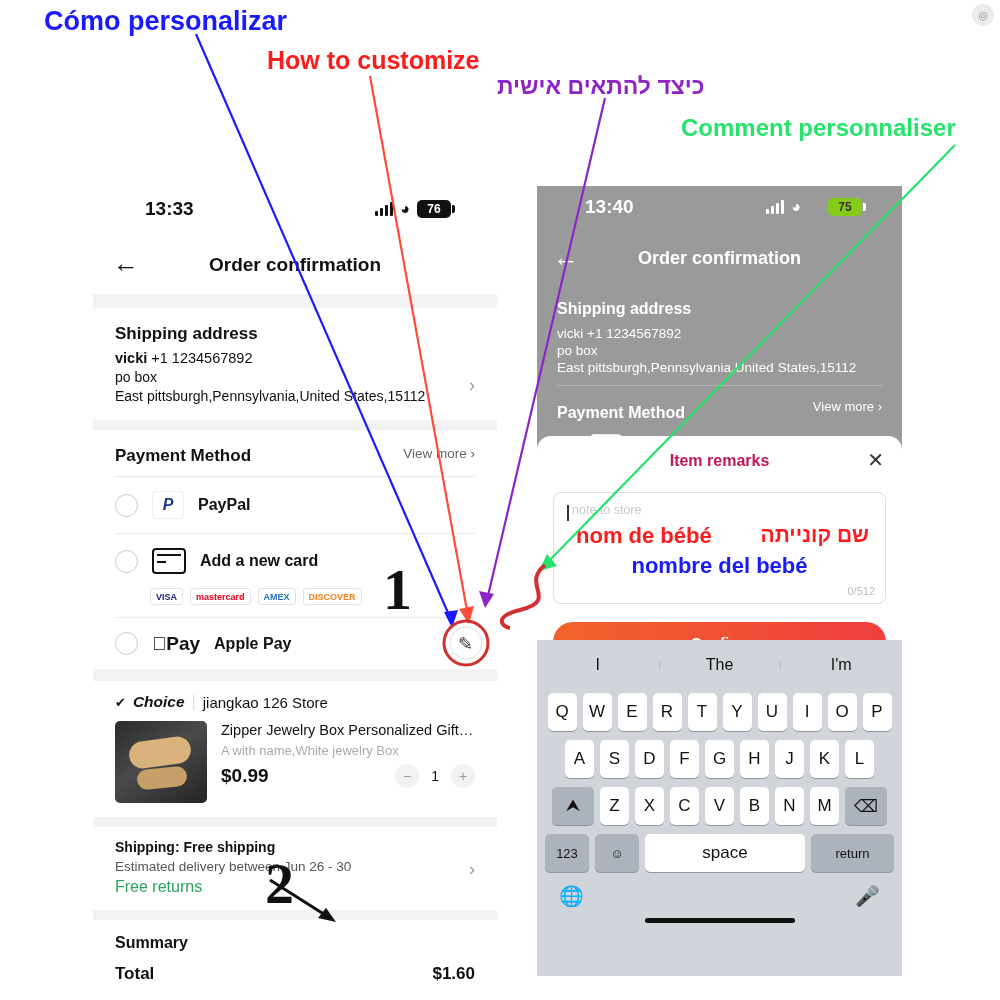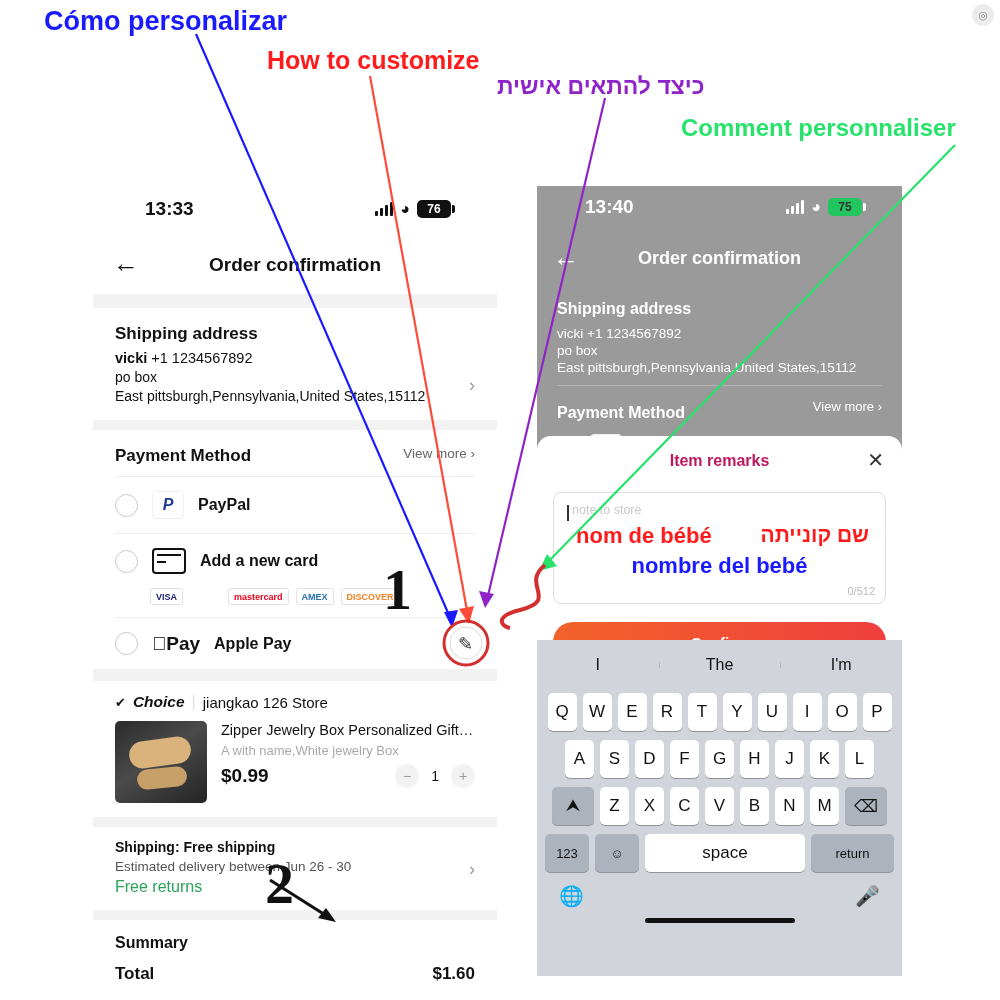--- a/index.html
+++ b/index.html
@@ -53,21 +53,21 @@
   .pp-logo{width:30px;height:26px;border-radius:4px;background:#fff;border:1px solid #eee;
     display:flex;align-items:center;justify-content:center;color:#1a3a8f;font-weight:700;font-size:16px;font-style:italic;}
   .pay-label{font-size:16px;color:#111;font-weight:600;}
   .card-ico{width:30px;height:22px;border:2px solid #111;border-radius:4px;position:relative;flex:none;}
   .card-ico::before{content:"";position:absolute;left:3px;right:3px;top:4px;height:2px;background:#111;}
   .card-ico::after{content:"";position:absolute;left:3px;top:11px;width:9px;height:2px;background:#111;}
   .brands{display:flex;gap:7px;padding:0 0 12px 35px;}
   .brand{height:15px;padding:0 5px;border-radius:3px;border:1px solid #e2e2e2;font-size:9px;
     display:flex;align-items:center;justify-content:center;font-weight:700;}
   .b-visa{color:#1a1f71;}
-  .b-mc{color:#eb001b;margin-left:38px;}
+  .b-mc{color:#eb001b;}
   .b-amex{color:#2671b9;}
   .b-disc{color:#f58220;}
   .apay{font-size:19px;font-weight:700;color:#111;display:flex;align-items:center;gap:1px;}
 
   .store-row{display:flex;align-items:center;gap:7px;padding:12px 0 6px;}
   .choice{font-weight:800;font-style:italic;font-size:15.5px;color:#111;}
   .check{color:#111;font-size:13px;}
   .store-sep{color:#ddd;}
   .store-name{font-size:15px;color:#111;}
   .prod{display:flex;gap:14px;padding:4px 0 14px;}
@@ -97,21 +97,21 @@
   .total-l{font-size:17px;font-weight:700;color:#111;}
   .total-v{font-size:17px;font-weight:700;color:#111;}
 
   
   #phone-right{position:absolute;left:537px;top:186px;width:365px;height:790px;background:#fff;overflow:hidden;}
   .dim{background:#9a9a9a;}
   .r-status{height:52px;position:relative;}
   .r-status .st-time{left:48px;top:10px;color:#fff;}
   .r-status .bars i{background:#fff;}
   .r-status .wifi{color:#fff;}
-  .r-status .batt{background:#22c55e;color:#333;}
+  .r-status .batt{background:#84cc16;color:#333;margin-left:20px;}
   .r-status .batt::after{background:#fff;}
   .r-nav{height:48px;position:relative;}
   .r-nav .back-arrow{color:#fff;left:16px;top:6px;}
   .r-nav .nav-title{color:#fff;top:10px;font-size:18px;}
   .r-body{padding:0 20px;color:#fff;}
   .r-sec{font-size:16px;font-weight:700;padding:14px 0 6px;}
   .r-line{font-size:13.5px;margin-top:2px;}
   .r-div{height:1px;background:rgba(255,255,255,.25);margin-top:10px;}
   .r-pay{position:relative;padding:12px 0 6px;}
   .r-viewmore{position:absolute;right:0;top:13px;font-size:13px;}

